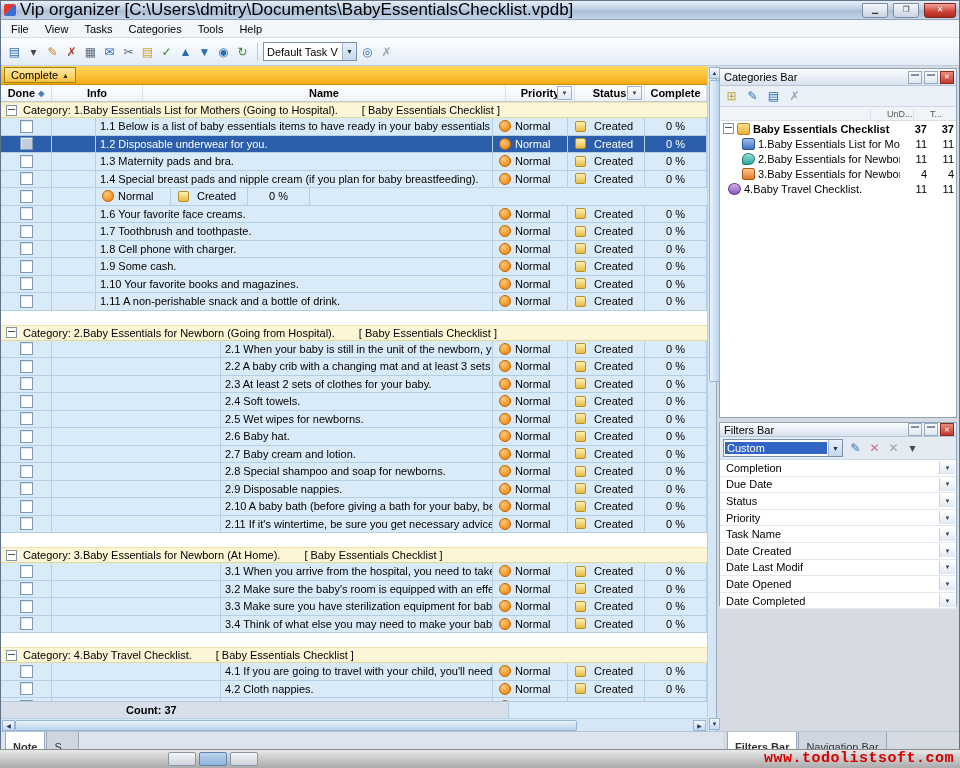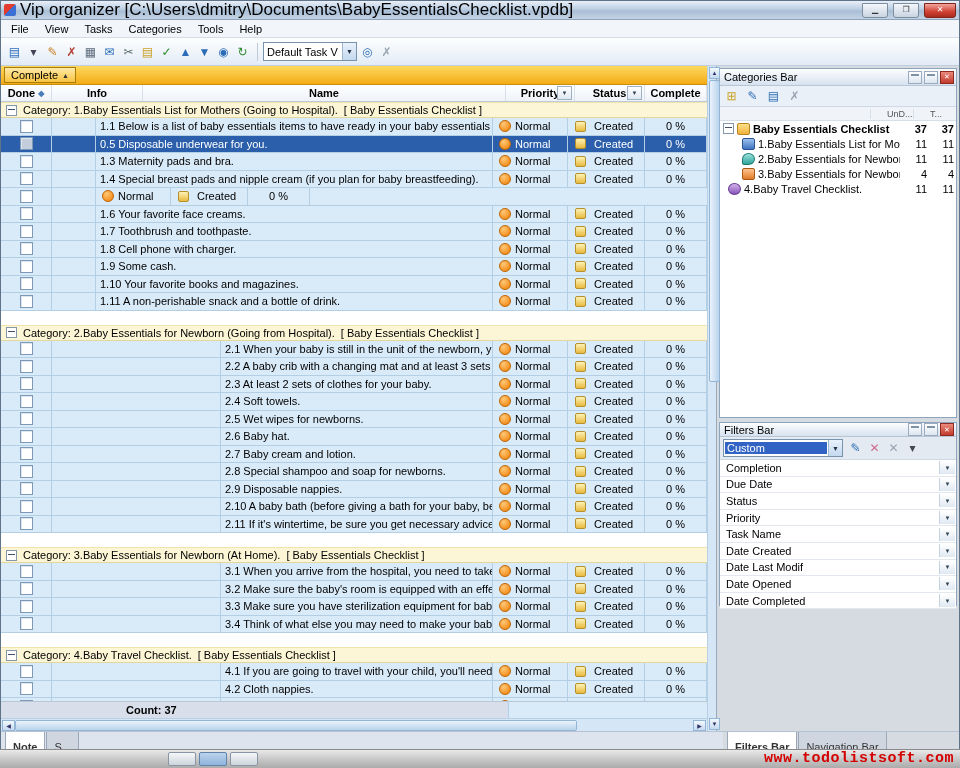--- a/index.html
+++ b/index.html
@@ -39,21 +39,21 @@
   .colhdr>div{display:flex;align-items:center;justify-content:center;border-right:1px solid #d9e0ea;position:relative}
   .ch-done{width:50px;gap:3px}.ch-info{width:90px}.ch-name{flex:1}.ch-prio{width:68px}.ch-status{width:69px}.ch-comp{width:61px}
   .sort-mini{font-size:8px;color:#4a7ebb}
   .fbtn{position:absolute;right:2px;width:13px;height:12px;border:1px solid #9fb0c4;background:linear-gradient(#fff,#dfe8f2);
         display:flex;align-items:center;justify-content:center;font-size:6px;color:#345}
   .rows{flex:1;overflow:hidden;background:#fff}
   .group-header{height:14px;background:#fdf6d6;border-top:1px solid #efe3ae;border-bottom:1px solid #e3d79f;
                 display:flex;align-items:center;padding-left:5px;gap:6px;white-space:nowrap;overflow:hidden}
   .expbox{width:9px;height:9px;border:1px solid #8496aa;background:#fff;position:relative;flex:none}
   .expbox:before{content:"";position:absolute;left:1px;right:1px;top:3px;height:1px;background:#44506a}
-  .gtag{margin-left:0}
+  .gtag{margin-left:18px}
   .ggap{height:14px;background:#fff}
   .task-row{height:16.5px;display:flex;background:#d9eaf8;border-bottom:1px solid #b3cfe6;align-items:stretch}
   .task-row>div{display:flex;align-items:center;border-right:1px solid #b3cfe6}
   .c-done{width:50px;justify-content:center}
   .c-indent0{width:43px}.c-indent1{width:168px}
   .c-name{flex:1;padding-left:4px;white-space:nowrap;overflow:hidden}
   .c-prio{width:68px;padding-left:6px;gap:4px}
   .c-status{width:69px;padding-left:7px;gap:8px}
   .c-comp{width:61px;justify-content:center}
   .checkbox{width:11px;height:11px;background:#fff;border:1px solid #7e99b5;box-shadow:inset 1px 1px 0 #dde7f1}
@@ -210,21 +210,21 @@
               <div class="stat-ico"></div>
               <span>Created</span>
             </div>
             <div class="c-comp">0 %</div>
           </div>
           <div class="task-row selected">
             <div class="c-done">
               <div class="checkbox"></div>
             </div>
             <div class="c-indent0"></div>
-            <div class="c-name">0.5 Disposable underwear for you.</div>
+            <div class="c-name">1.2 Disposable underwear for you.</div>
             <div class="c-prio">
               <div class="prio-ico"></div>
               <span>Normal</span>
             </div>
             <div class="c-status">
               <div class="stat-ico"></div>
               <span>Created</span>
             </div>
             <div class="c-comp">0 %</div>
           </div>

